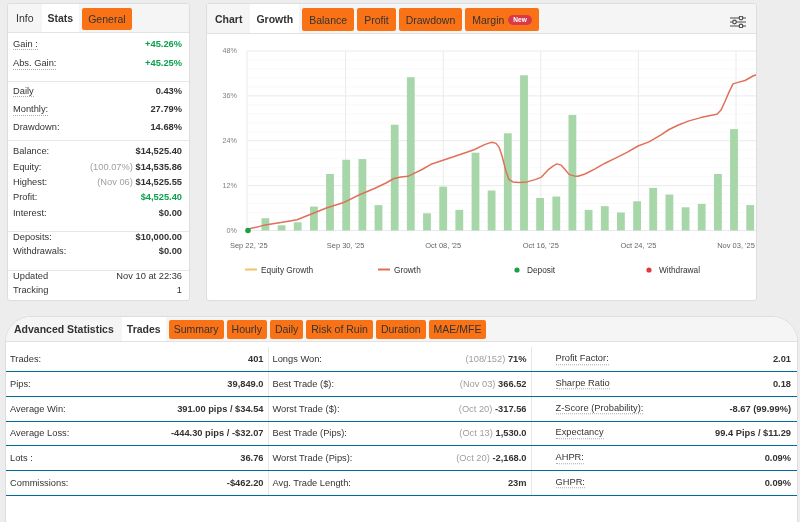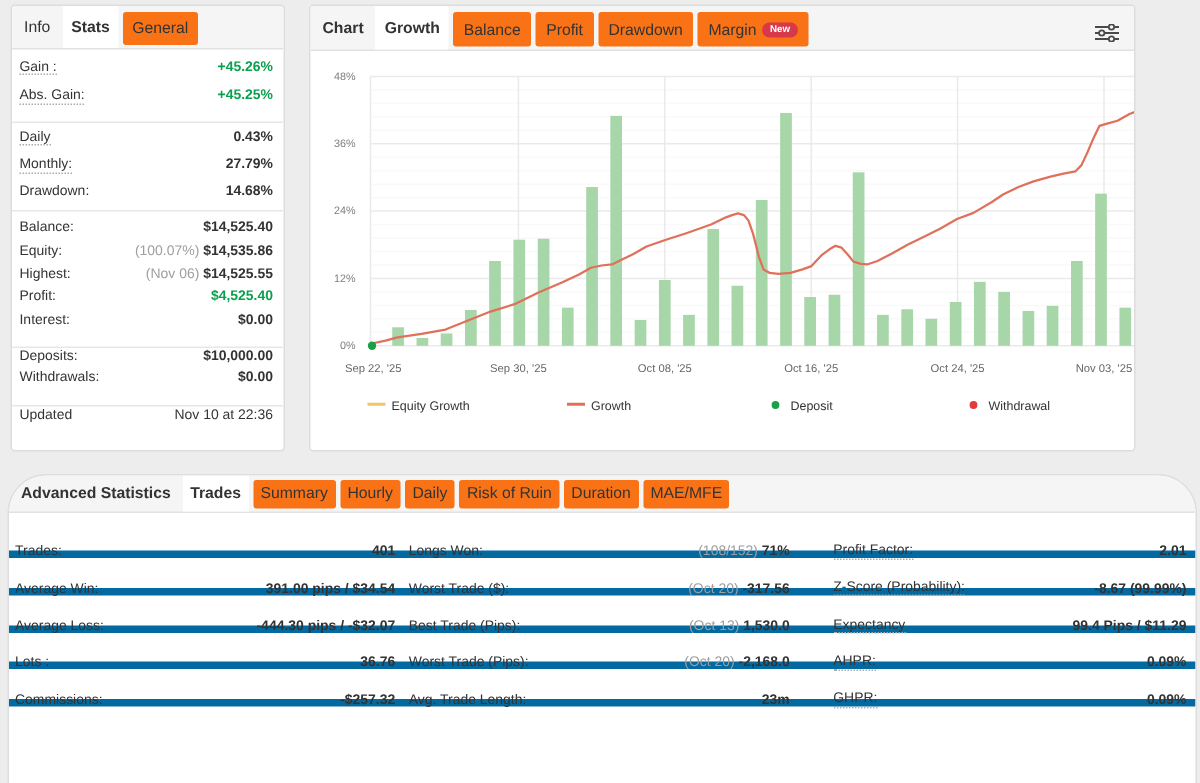--- a/index.html
+++ b/index.html
@@ -28,21 +28,21 @@
 .b { font-weight:normal; }
 .green { color:#0ca04e; }
 .nb { font-weight:normal !important; }
 .g { color:#9e9e9e; font-weight:normal; }
 .ldiv { position:absolute; left:0; right:0; height:1px; background:#e7e7e7; }
 
 .chartsvg { position:absolute; left:0; top:30px; }
 .ticon { position:absolute; right:10px; top:12px; width:16px; height:12px; }
 
 .tbl { position:absolute; left:0; top:30.25px; right:0; }
-.trow { display:flex; height:24.75px; border-bottom:5px solid #0369a1;align-items:flex-end; }
+.trow { display:flex; height:24.75px; border-bottom:1px solid #0369a1; }
 .trow > div { position:relative; font-size:9.3px; color:#333; }
 .c1 { width:262.5px; border-right:1px solid #e7e7e7; }
 .c2 { width:263px; border-right:1px solid #e7e7e7; }
 .c3 { flex:1;margin-left:20px; }
 .tl { position:absolute; left:4px; top:50%; transform:translateY(-50%); white-space:nowrap; }
 .tv { position:absolute; right:4px; top:50%; transform:translateY(-50%); white-space:nowrap; font-weight:bold; }
 .c3 .tv { right:6px; }
 .pbar { display:inline-block; width:74px; height:7px; vertical-align:middle; font-size:0; }
 .pbar .pg { display:inline-block; width:64%; height:7px; background:#68c96d; }
 .pbar .pr { display:inline-block; width:36%; height:7px; background:#ed6a6a; }
@@ -98,20 +98,24 @@
       <span class="lbl">Deposits:</span>
       <span class="val">$10,000.00</span>
     </div>
     <div class="lrow" style="top:242.1px">
       <span class="lbl">Withdrawals:</span>
       <span class="val">$0.00</span>
     </div>
     <div class="lrow" style="top:266.5px">
       <span class="lbl">Updated</span>
       <span class="val nb">Nov 10 at 22:36</span>
+    </div>
+    <div class="lrow" style="top:281.0px">
+      <span class="lbl">Tracking</span>
+      <span class="val nb">1</span>
     </div>
     <div class="ldiv" style="top:76.6px"></div>
     <div class="ldiv" style="top:136.4px"></div>
     <div class="ldiv" style="top:227.4px"></div>
     <div class="ldiv" style="top:265.7px"></div>
 </div>
 <div class="card" id="card2">
   <div class="tabbar">
       <div class="tab first bold">Chart</div>
       <div class="tab white">Growth</div>
@@ -250,20 +254,34 @@
           <span class="tl">Longs Won:</span>
           <span class="tv"><span class="g">(108/152)</span> 71%</span>
         </div>
         <div class="c3">
           <span class="tl dot">Profit Factor:</span>
           <span class="tv">2.01</span>
         </div>
       </div>
       <div class="trow">
         <div class="c1">
+          <span class="tl">Pips:</span>
+          <span class="tv">39,849.0</span>
+        </div>
+        <div class="c2">
+          <span class="tl">Best Trade ($):</span>
+          <span class="tv"><span class="g">(Nov 03)</span> 366.52</span>
+        </div>
+        <div class="c3">
+          <span class="tl dot">Sharpe Ratio</span>
+          <span class="tv">0.18</span>
+        </div>
+      </div>
+      <div class="trow">
+        <div class="c1">
           <span class="tl">Average Win:</span>
           <span class="tv">391.00 pips / $34.54</span>
         </div>
         <div class="c2">
           <span class="tl">Worst Trade ($):</span>
           <span class="tv"><span class="g">(Oct 20)</span> -317.56</span>
         </div>
         <div class="c3">
           <span class="tl dot">Z-Score (Probability):</span>
           <span class="tv">-8.67 (99.99%)</span>
@@ -293,21 +311,21 @@
           <span class="tv"><span class="g">(Oct 20)</span> -2,168.0</span>
         </div>
         <div class="c3">
           <span class="tl dot">AHPR:</span>
           <span class="tv">0.09%</span>
         </div>
       </div>
       <div class="trow">
         <div class="c1">
           <span class="tl">Commissions:</span>
-          <span class="tv">-$257.32</span>
+          <span class="tv">-$462.20</span>
         </div>
         <div class="c2">
           <span class="tl">Avg. Trade Length:</span>
           <span class="tv">23m</span>
         </div>
         <div class="c3">
           <span class="tl dot">GHPR:</span>
           <span class="tv">0.09%</span>
         </div>
       </div>

